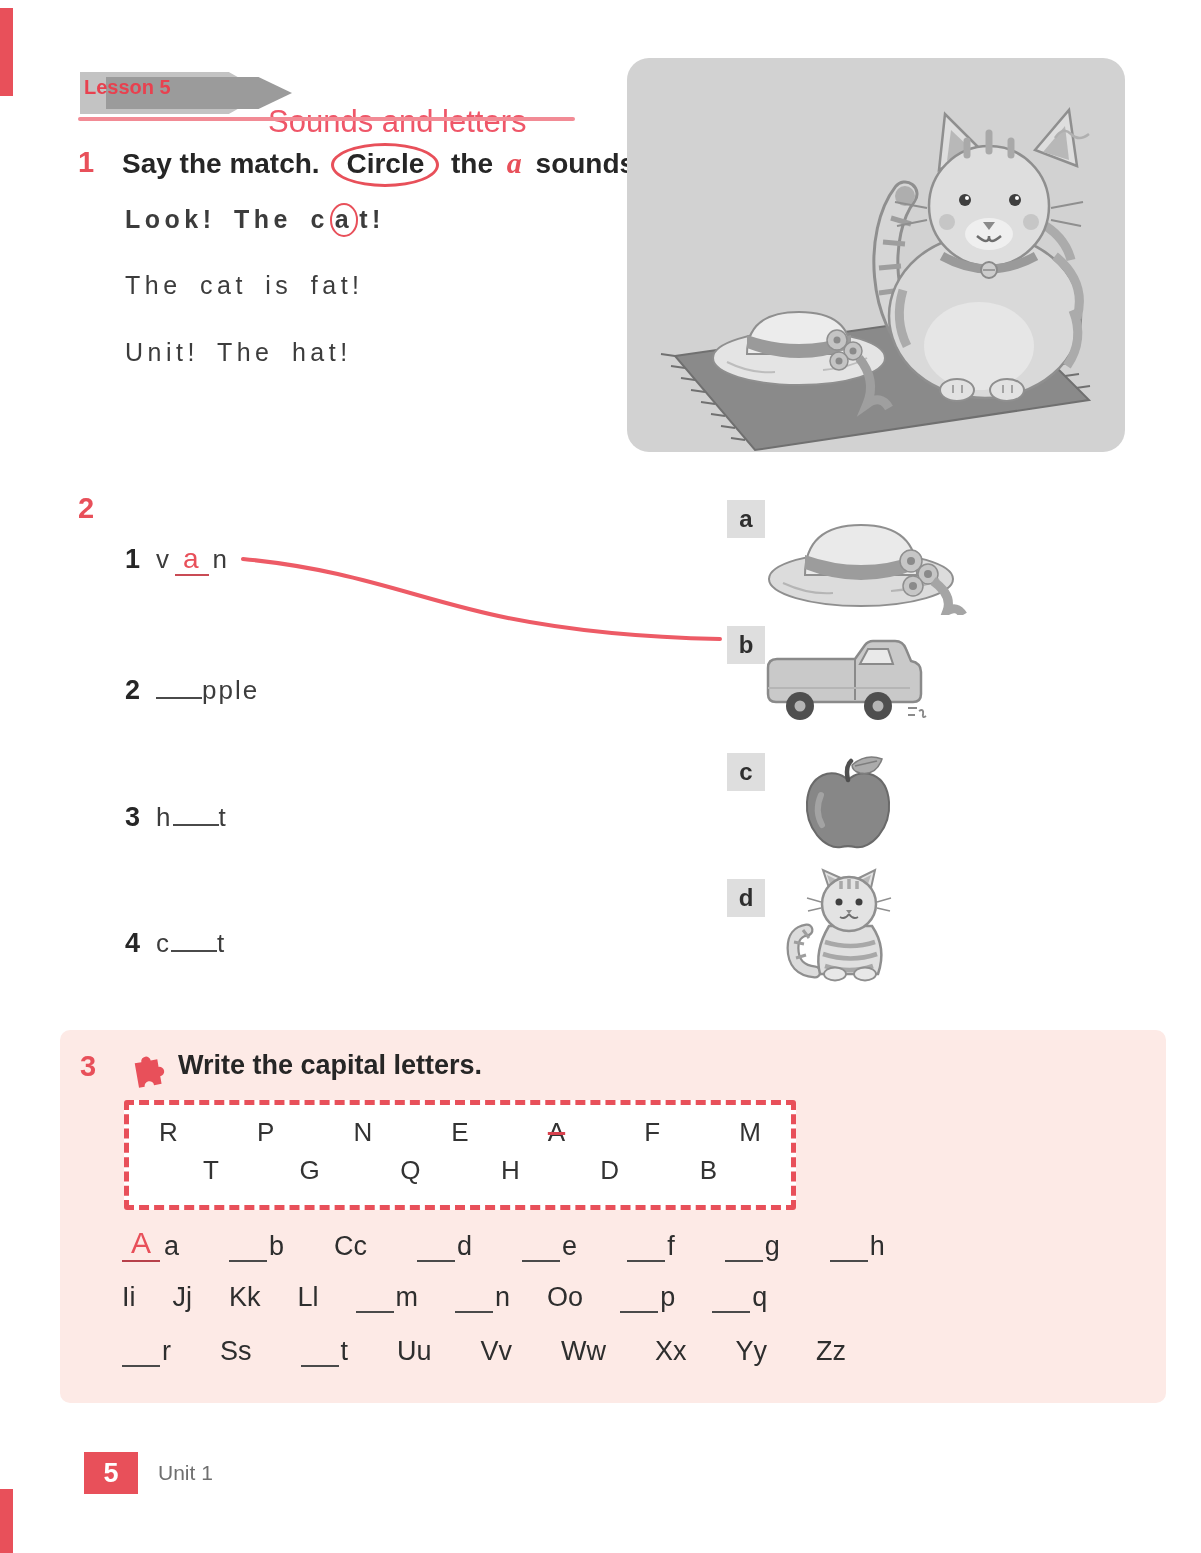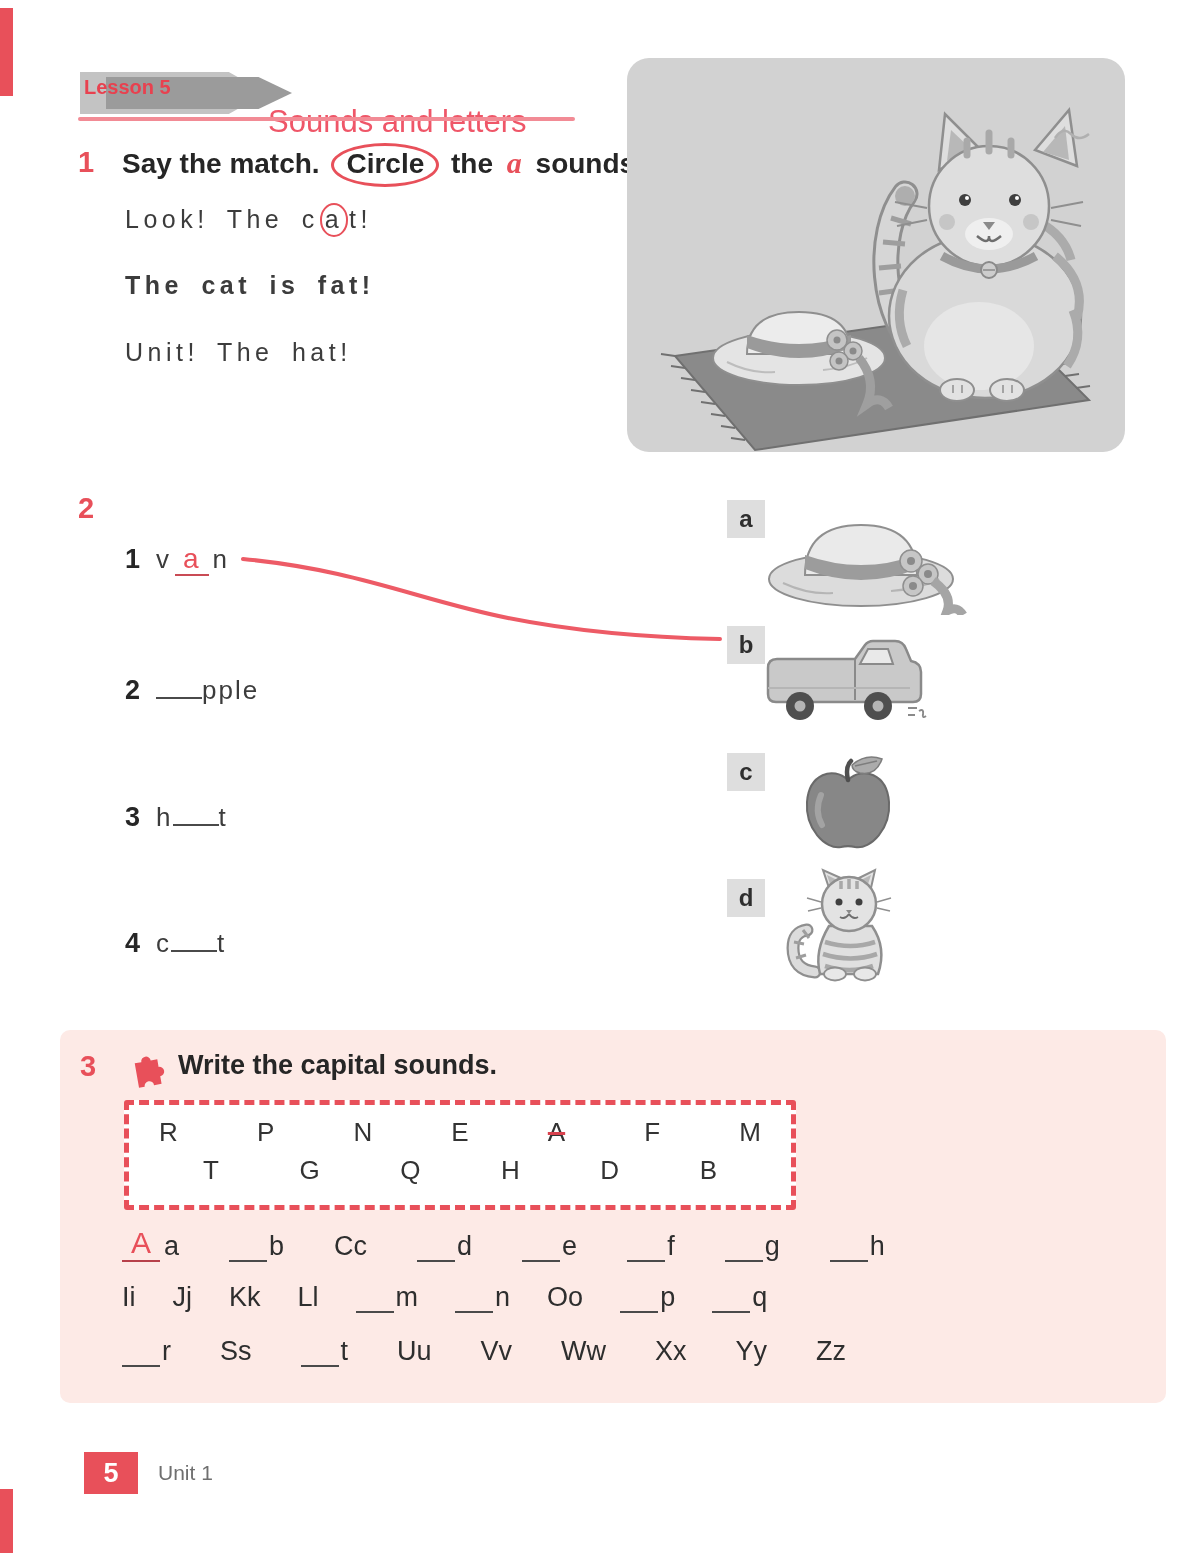--- a/index.html
+++ b/index.html
@@ -87,24 +87,24 @@
 
   <div class="ex-num" style="left:78px; top:146px;">1</div>
   <div class="ex-instruction" style="left:122px; top:143px;">
     <span>Say the match.</span>
     <span class="circle-word">Circle</span>
     <span>the</span>
     <span class="sound-letter">a</span>
     <span>sounds.</span>
   </div>
 
-  <div class="chant-line" style="top:203px;">
+  <div class="chant-line" style="top:203px;font-weight:bold;">
     <span>Look! The c</span><span class="circle-a">a</span><span>t!</span>
   </div>
-  <div class="chant-line" style="top:271px;font-weight:bold;">The cat is fat!</div>
+  <div class="chant-line" style="top:271px;">The cat is fat!</div>
   <div class="chant-line" style="top:338px;">Unit! The hat!</div>
 
   <div class="scene">
     <svg viewBox="0 0 498 394">
       <rect x="0" y="0" width="498" height="394" rx="22" fill="#d2d2d2"></rect>
 
       <g>
         <polygon points="48,298 372,252 462,342 128,392" fill="#8a8a8a" stroke="#707070" stroke-width="2"></polygon>
         <g stroke="#707070" stroke-width="2">
           <line x1="48" y1="298" x2="34" y2="296"></line>
@@ -296,21 +296,21 @@
     </svg>
   </div>
 
   <div class="panel">
     <div class="p-num">3</div>
     <div class="puzzle">
       <svg viewBox="0 0 44 52">
         <path d="M10,16 h7 a5,5 0 1 1 10,0 h7 v8 a5,5 0 1 1 0,10 v8 h-8 a5,5 0 1 0 -10,0 h-6 z" fill="#e8505a"></path>
       </svg>
     </div>
-    <div class="p-instruction">Write the capital sounds.</div>
+    <div class="p-instruction">Write the capital letters.</div>
 
     <div class="capbox">
       <div class="caps-row caps-row1">
         <span>R</span>
         <span>P</span>
         <span>N</span>
         <span>E</span>
         <span class="crossed">A</span>
         <span>F</span>
         <span>M</span>

